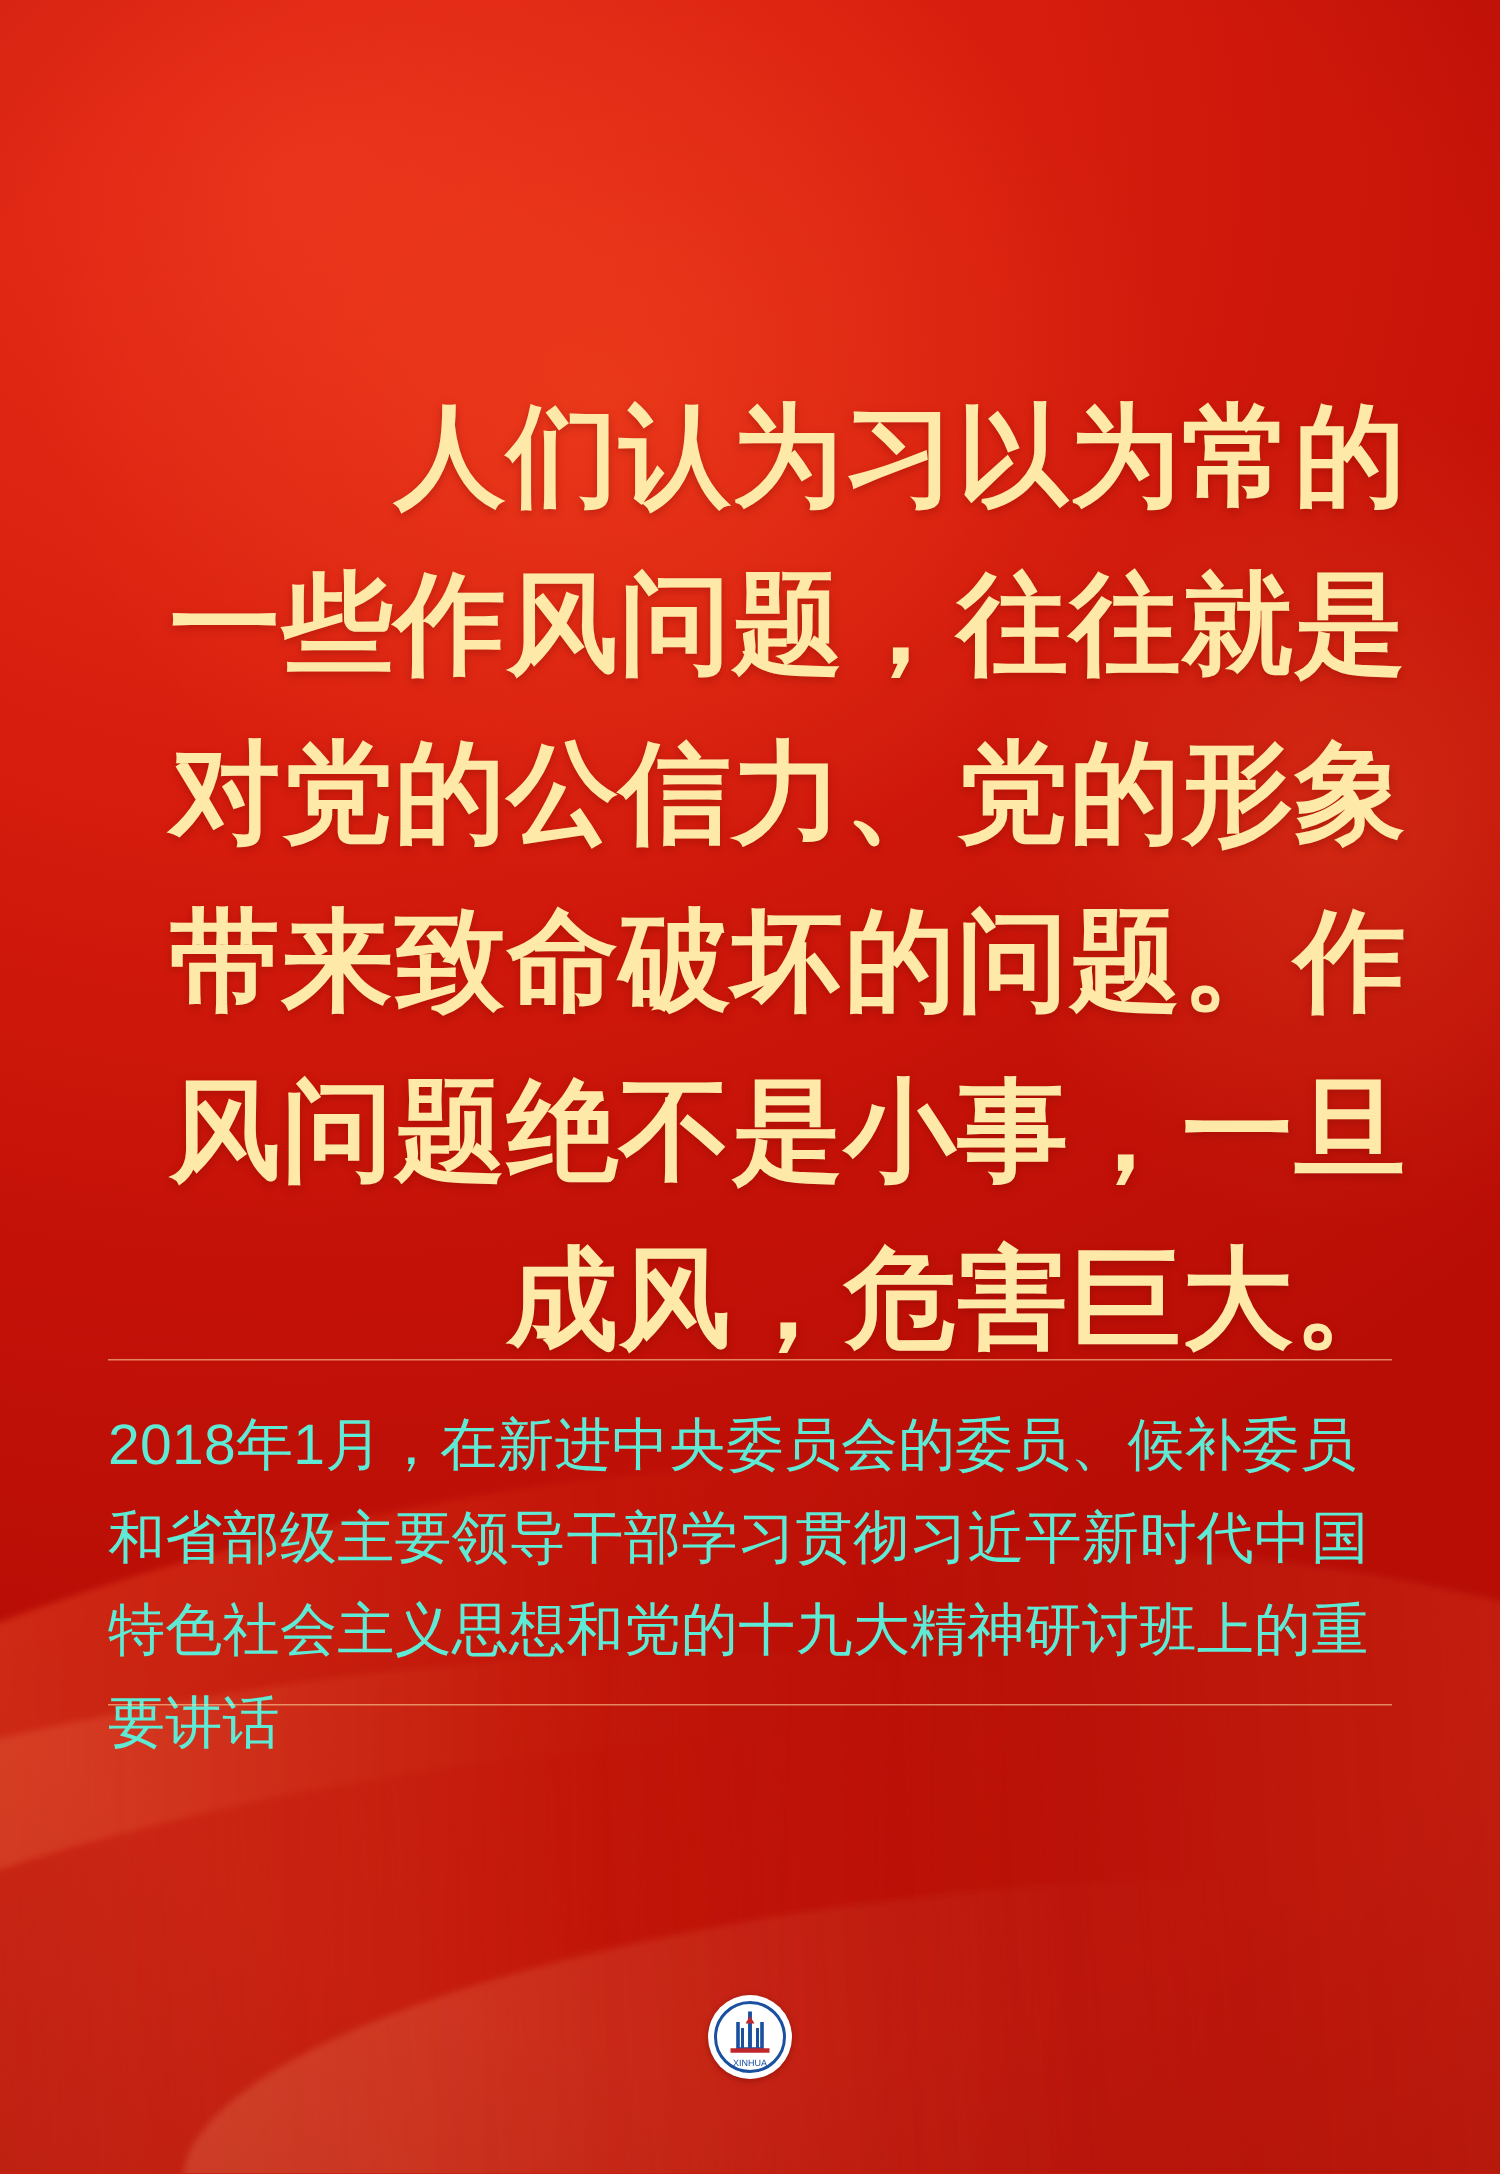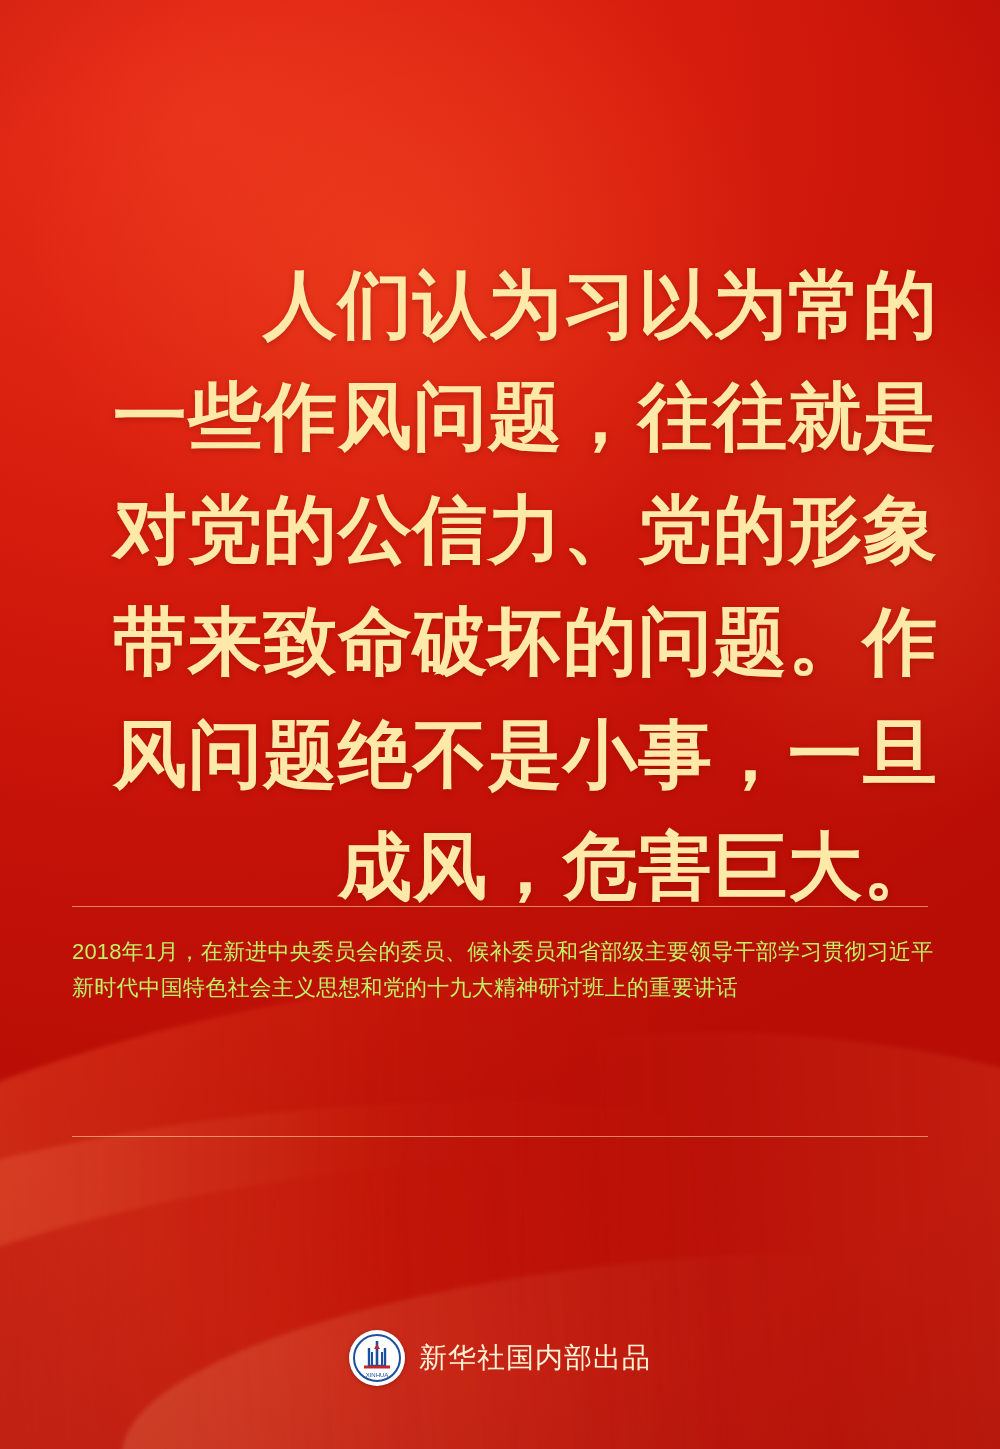--- a/index.html
+++ b/index.html
@@ -124,22 +124,22 @@
     background: rgba(255,230,170,0.55);
   }
   .rule-top { top: 906px; }
   .rule-bottom { top: 1136px; }
 
   .source {
     position: absolute;
     left: 72px;
     top: 934px;
     width: 866px;
-    color: #bef264;
-    font-size: 22px;
+    color: #5eead4;
+    font-size: 38px;
     line-height: 1.62;
     letter-spacing: 0.2px;
     font-family: "Liberation Sans", "DejaVu Sans", sans-serif;
   }
 
   .footer {
     position: absolute;
     left: 0;
     right: 0;
     top: 1330px;
@@ -199,17 +199,16 @@
           <circle cx="26" cy="26" r="25" fill="#ffffff"></circle>
           <circle cx="26" cy="26" r="23" fill="none" stroke="#1b4fa0" stroke-width="2"></circle>
           <path d="M26 9 L26 34" stroke="#1b4fa0" stroke-width="2.6" fill="none"></path>
           <path d="M18 16 C18 27, 18 31, 18 34 L34 34 C34 31, 34 27, 34 16" fill="none" stroke="#1b4fa0" stroke-width="2.4"></path>
           <path d="M21 20 L21 34 M31 20 L31 34" stroke="#1b4fa0" stroke-width="2" fill="none"></path>
           <path d="M13 35 L39 35" stroke="#c0262c" stroke-width="3"></path>
           <path d="M26 12 L29 17 L23 17 Z" fill="#c0262c"></path>
           <text x="26" y="45" font-size="6" text-anchor="middle" fill="#1b4fa0" font-family="Liberation Sans, sans-serif">XINHUA</text>
         </svg>
       </div>
-      <div class="footer-text">新华社国内部出品</div>
     </div>
 
   </div>
 </div>
 
 </body></html>

